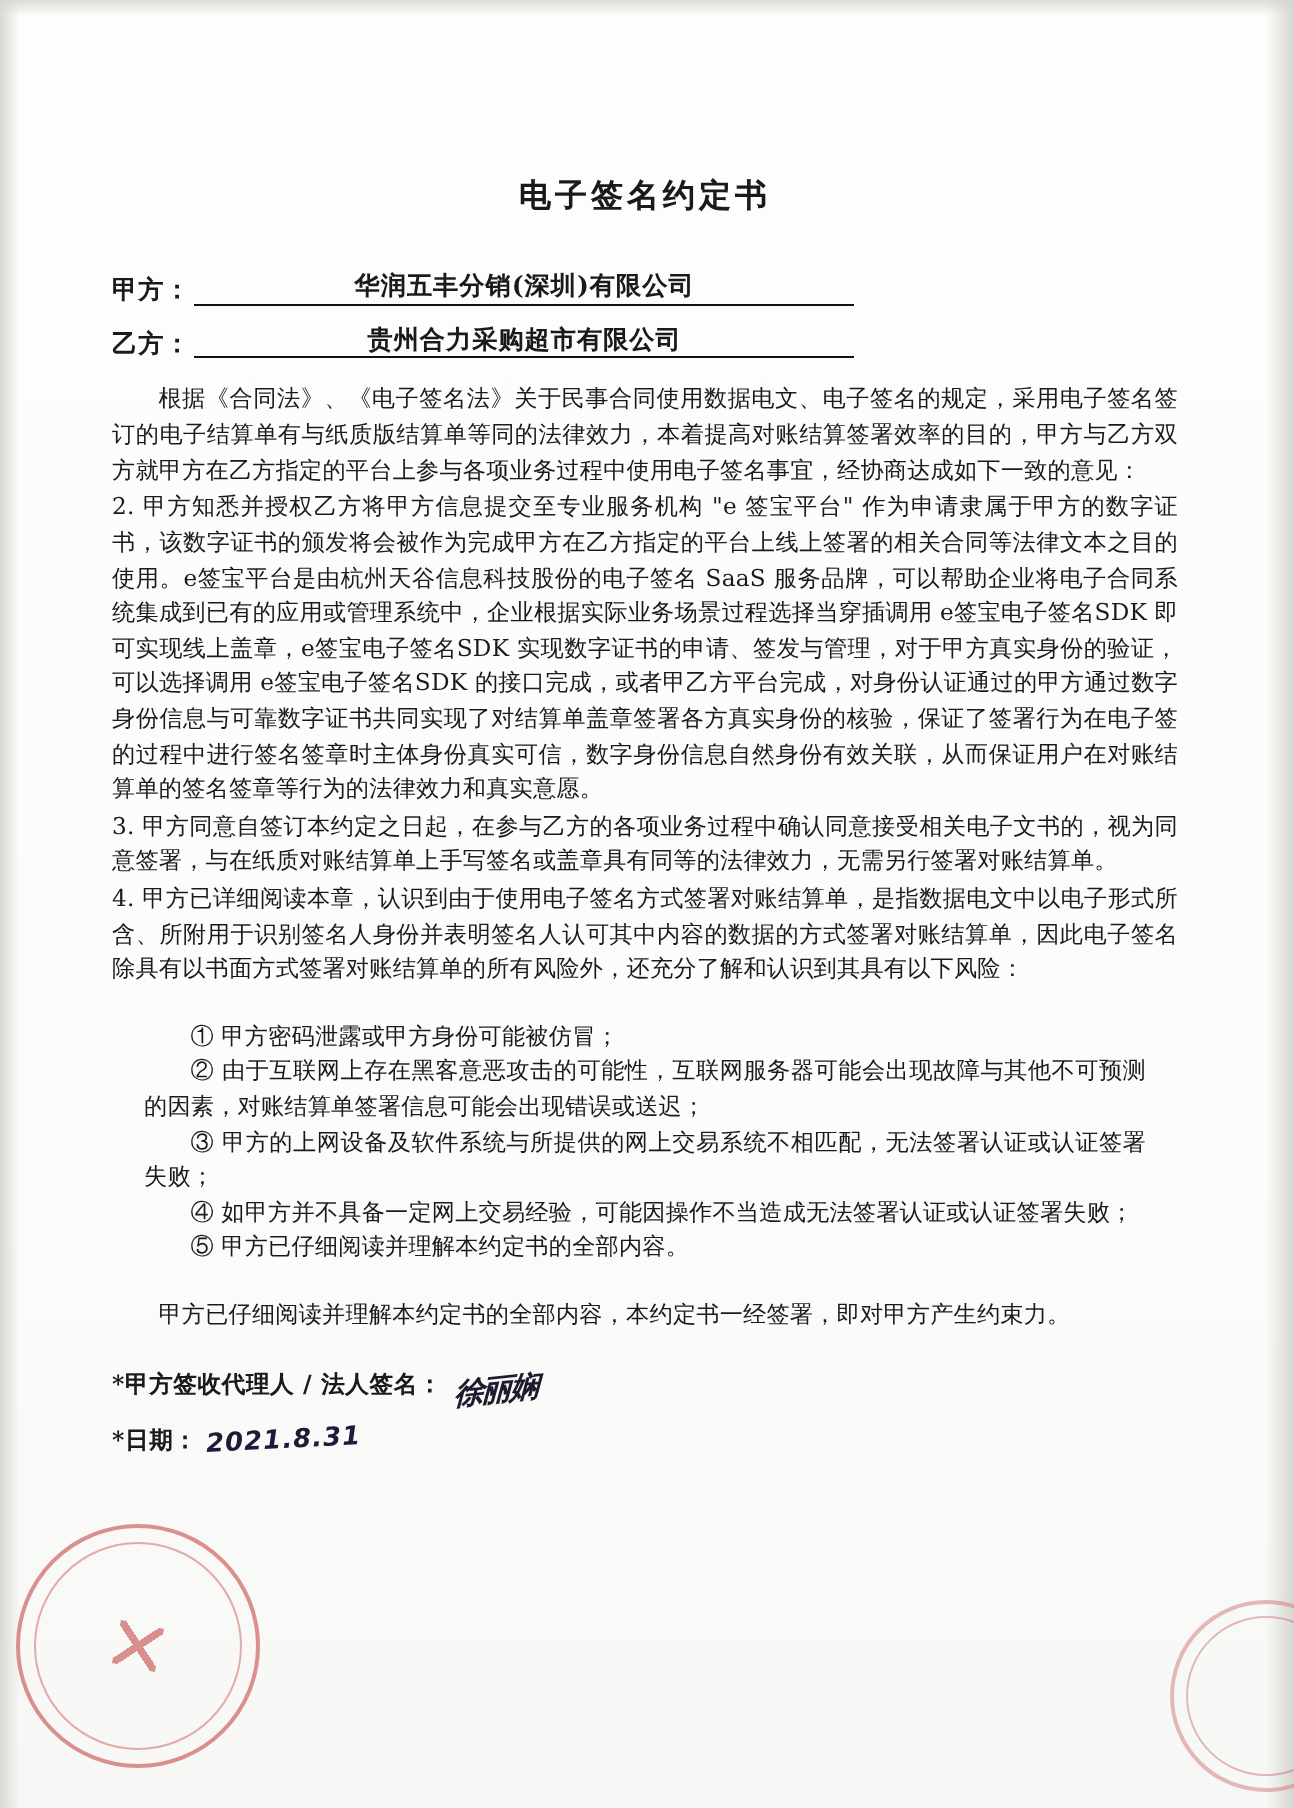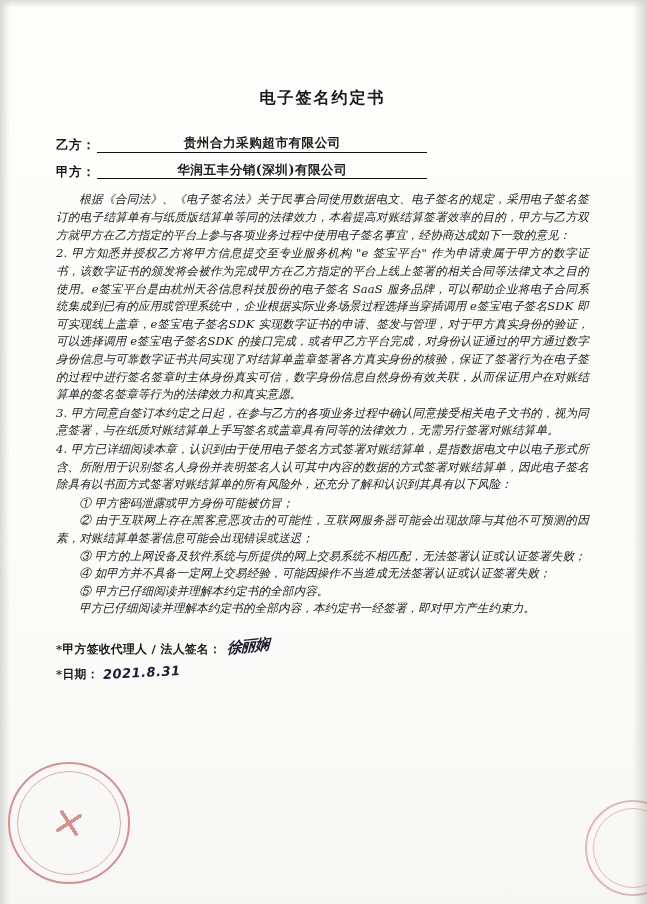--- a/index.html
+++ b/index.html
@@ -77,47 +77,45 @@
     letter-spacing: 0.5px;
     margin-left: 2px;
     max-width: 330px;
   }
   .body-text {
     margin-top: 12px;
     font-size: 11.6px;
     line-height: 1.52;
     text-align: justify;
     letter-spacing: 0.1px;
-    font-style: italic;
   }
   .body-text p {
     margin: 0 0 1px 0;
   }
   .indent2 { text-indent: 2em; }
   .sub-list {
-    margin: 0;
+    margin: 16px;
     padding: 0;
     list-style: none;
   }
   .sub-list li {
     font-size: 11.6px;
     line-height: 1.52;
     text-indent: 2em;
     text-align: justify;
   }
   .sig-block {
     margin-top: 14px;
     font-size: 11.8px;
     line-height: 1.9;
     font-weight: 700;
     position: relative;
   }
   .sig-line {
     display: flex;
-    align-items: flex-end;
     white-space: nowrap;
   }
   .sig-label { letter-spacing: 0.3px; }
   
   .handwrite {
     font-family: "DejaVu Serif", "Liberation Serif", serif;
     color: #1c1c2e;
     font-style: italic;
     font-weight: 700;
     font-size: 15px;
@@ -194,26 +192,26 @@
   <div class="scan-edge-top"></div>
   <div class="scan-edge-left"></div>
   <div class="scan-edge-right"></div>
 
   <div class="content">
 
     <h1 class="doc-title">电子签名约定书</h1>
 
     <div class="party-block">
       <div class="party-row">
+        <span class="party-label">甲方：</span>
+        <span class="party-value">华润五丰分销(深圳)有限公司</span>
+      </div>
+      <div class="party-row">
         <span class="party-label">乙方：</span>
         <span class="party-value">贵州合力采购超市有限公司</span>
-      </div>
-      <div class="party-row">
-        <span class="party-label">甲方：</span>
-        <span class="party-value">华润五丰分销(深圳)有限公司</span>
       </div>
     </div>
 
     <div class="body-text">
       <p class="indent2">根据《合同法》、《电子签名法》关于民事合同使用数据电文、电子签名的规定，采用电子签名签订的电子结算单有与纸质版结算单等同的法律效力，本着提高对账结算签署效率的目的，甲方与乙方双方就甲方在乙方指定的平台上参与各项业务过程中使用电子签名事宜，经协商达成如下一致的意见：</p>
       <p>2. 甲方知悉并授权乙方将甲方信息提交至专业服务机构 "e 签宝平台" 作为申请隶属于甲方的数字证书，该数字证书的颁发将会被作为完成甲方在乙方指定的平台上线上签署的相关合同等法律文本之目的使用。e签宝平台是由杭州天谷信息科技股份的电子签名 SaaS 服务品牌，可以帮助企业将电子合同系统集成到已有的应用或管理系统中，企业根据实际业务场景过程选择当穿插调用 e签宝电子签名SDK 即可实现线上盖章，e签宝电子签名SDK 实现数字证书的申请、签发与管理，对于甲方真实身份的验证，可以选择调用 e签宝电子签名SDK 的接口完成，或者甲乙方平台完成，对身份认证通过的甲方通过数字身份信息与可靠数字证书共同实现了对结算单盖章签署各方真实身份的核验，保证了签署行为在电子签的过程中进行签名签章时主体身份真实可信，数字身份信息自然身份有效关联，从而保证用户在对账结算单的签名签章等行为的法律效力和真实意愿。</p>
       <p>3. 甲方同意自签订本约定之日起，在参与乙方的各项业务过程中确认同意接受相关电子文书的，视为同意签署，与在纸质对账结算单上手写签名或盖章具有同等的法律效力，无需另行签署对账结算单。</p>
       <p>4. 甲方已详细阅读本章，认识到由于使用电子签名方式签署对账结算单，是指数据电文中以电子形式所含、所附用于识别签名人身份并表明签名人认可其中内容的数据的方式签署对账结算单，因此电子签名除具有以书面方式签署对账结算单的所有风险外，还充分了解和认识到其具有以下风险：</p>
 
       <ul class="sub-list">

